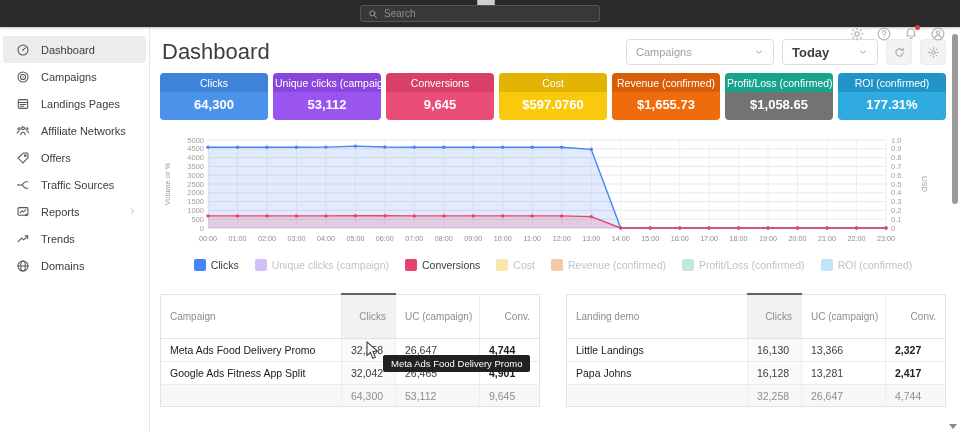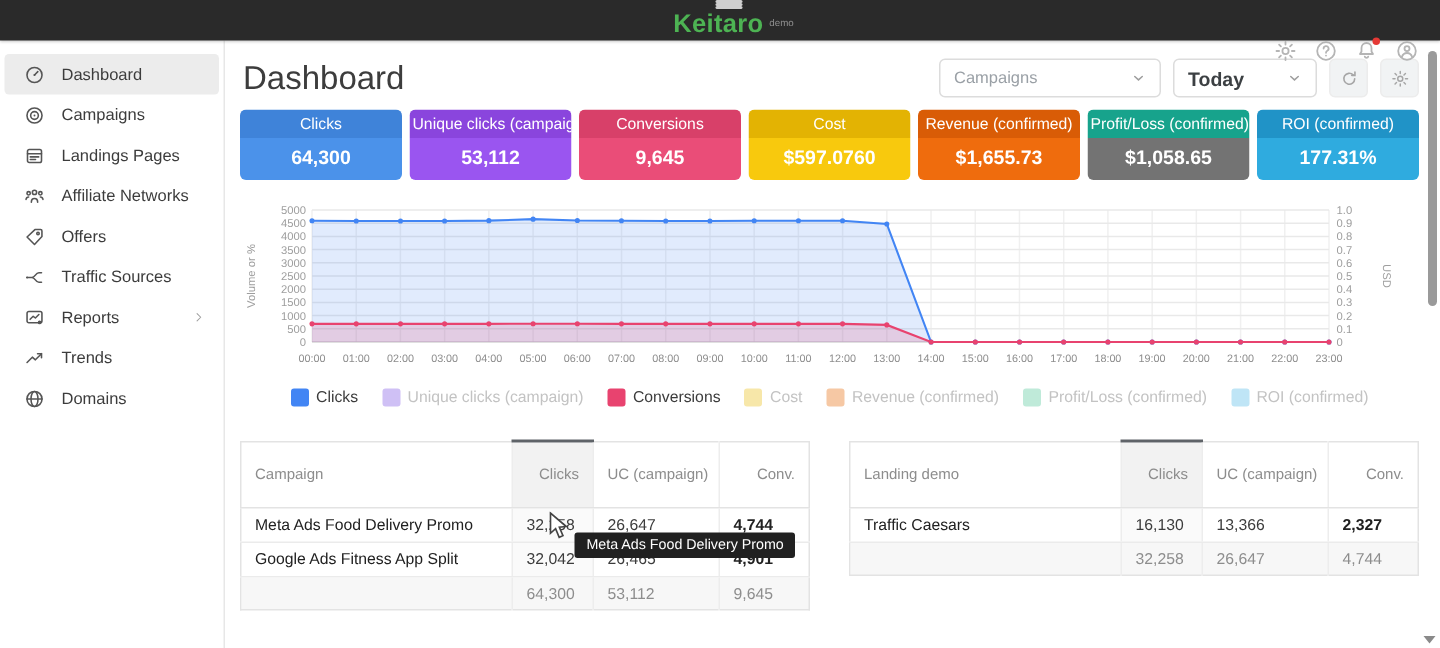--- a/index.html
+++ b/index.html
@@ -103,20 +103,27 @@
 
 <div class="topbar">
   <div class="hamburger">
       <span></span>
       <span></span>
       <span></span>
     </div>
   <div class="logo">
     <span class="brand">Keitaro</span>
     <span class="badge">demo</span>
+  </div>
+  <div class="searchbox">
+    <svg viewBox="0 0 24 24" fill="none" stroke="currentColor" stroke-width="2.4" stroke-linecap="round">
+        <circle cx="10.5" cy="10.5" r="6"></circle>
+        <path d="M15.2 15.2 L20.5 20.5"></path>
+      </svg>
+    <span class="ph">Search</span>
   </div>
   <div class="tb-actions">
     <div class="tb-btn">
       <svg viewBox="0 0 24 24" fill="none" stroke="currentColor" stroke-width="1.8" stroke-linecap="round">
           <circle cx="12" cy="12" r="3.1"></circle>
           <path d="M12 3v2.6M12 18.4V21M3 12h2.6M18.4 12H21M5.6 5.6l1.8 1.8M16.6 16.6l1.8 1.8M18.4 5.6l-1.8 1.8M7.4 16.6l-1.8 1.8"></path>
         </svg>
     </div>
     <div class="tb-btn">
       <svg viewBox="0 0 24 24" fill="none" stroke="currentColor" stroke-width="1.8" stroke-linecap="round">
@@ -525,24 +532,30 @@
           <thead>
             <tr>
               <th class="">Landing demo</th>
               <th class="numcol sorted">Clicks</th>
               <th class="numcol">UC (campaign)</th>
               <th class="numcol">Conv.</th>
             </tr>
           </thead>
           <tbody>
             <tr>
-              <td class="">Traffic Caesars</td>
+              <td class="">Little Landings</td>
               <td class="numcol sortedcol">16,130</td>
               <td class="numcol">13,366</td>
               <td class="numcol convcol">2,327</td>
+            </tr>
+            <tr>
+              <td class="">Papa Johns</td>
+              <td class="numcol sortedcol">16,128</td>
+              <td class="numcol">13,281</td>
+              <td class="numcol convcol">2,417</td>
             </tr>
           </tbody>
           <tfoot>
             <tr>
               <td class=""></td>
               <td class="numcol">32,258</td>
               <td class="numcol">26,647</td>
               <td class="numcol">4,744</td>
             </tr>
           </tfoot>

